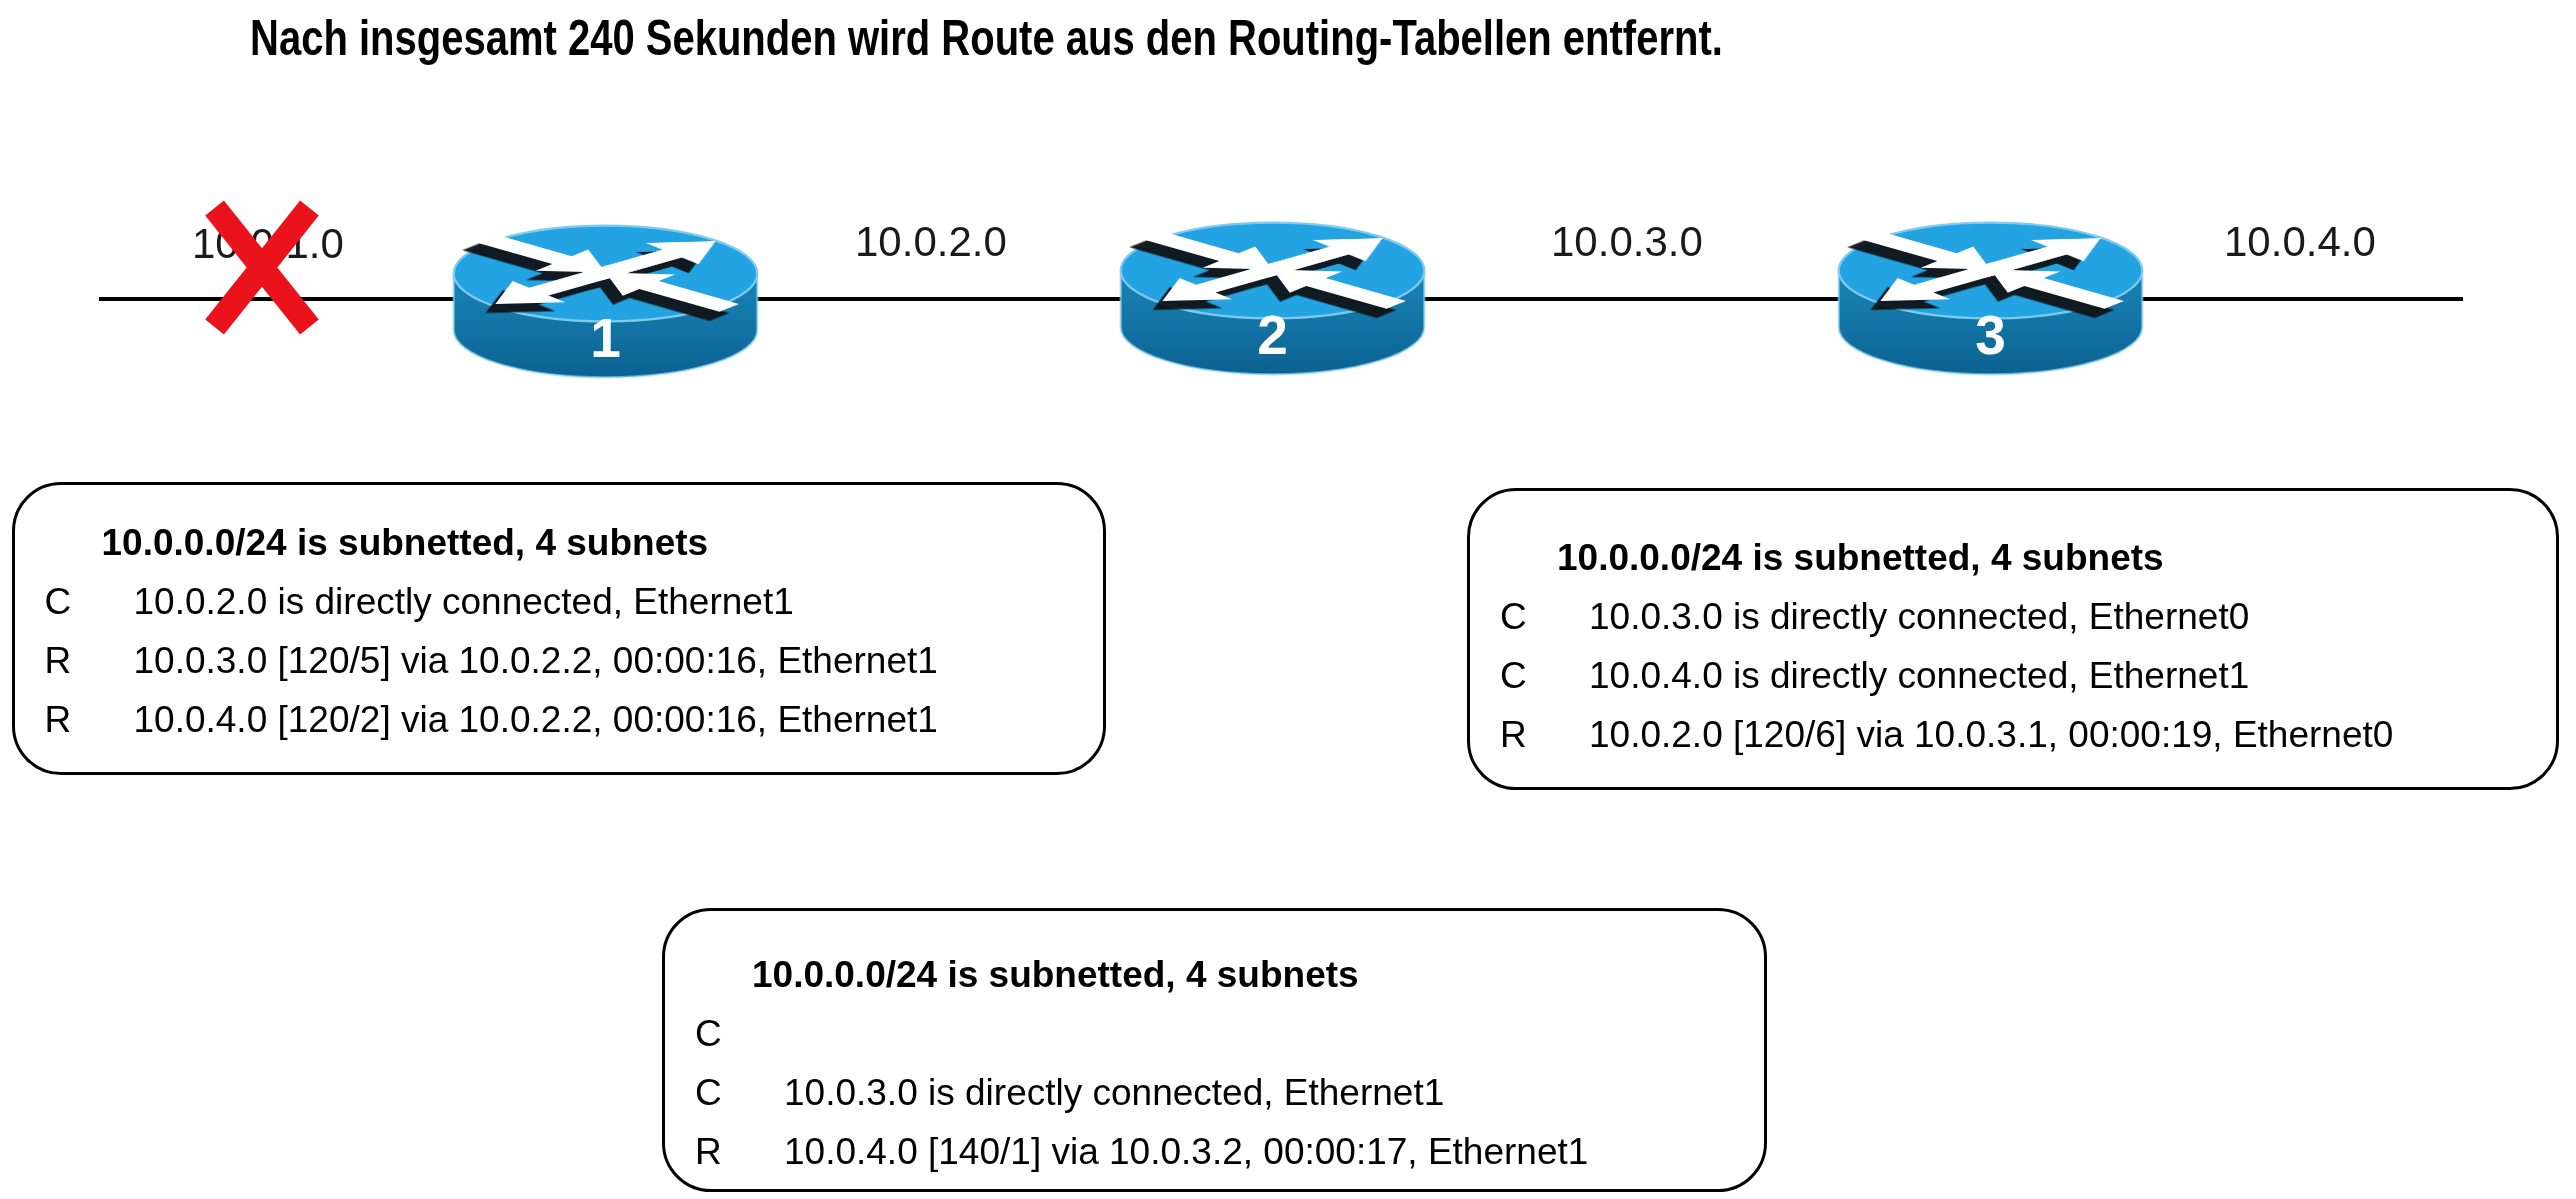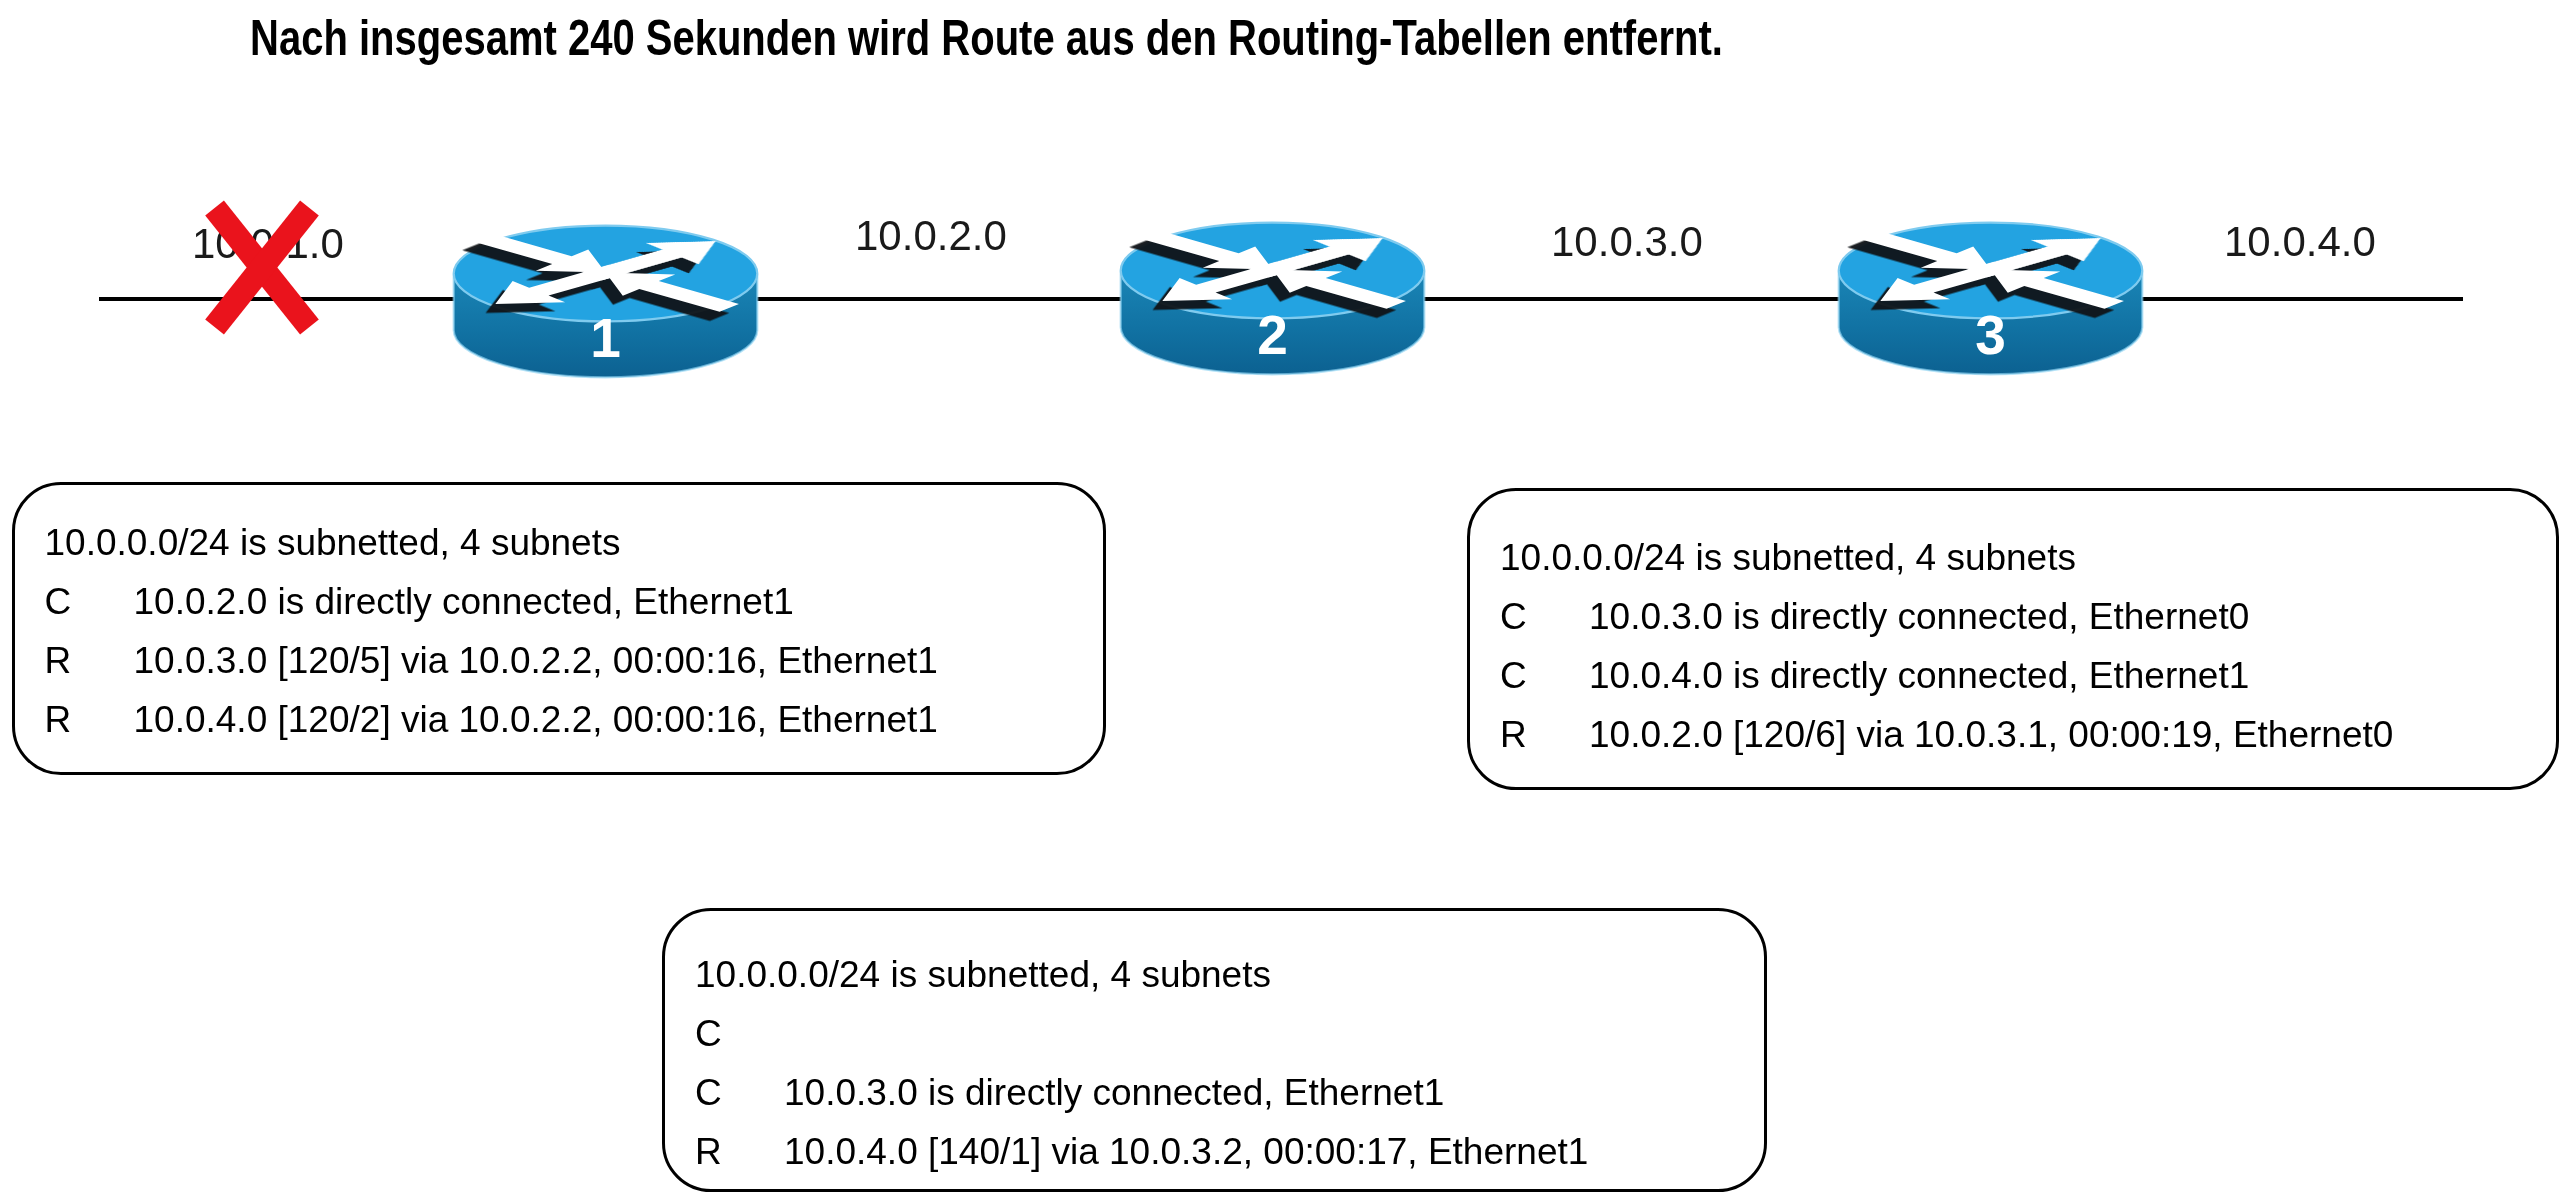--- a/index.html
+++ b/index.html
@@ -49,21 +49,21 @@
     background:#ffffff;
     border:3.5px solid #000;
     border-radius:49px;
     box-sizing:border-box;
     font-size:37px;
     line-height:59px;
     white-space:nowrap;
   }
   .trow{display:flex;padding-left:30px;}
   .pfx{width:89px;flex:0 0 89px;}
-  .lead{}
+  .lead{margin-left:57px;font-weight:bold;}
   #rbox1{left:11.5px;top:482px;width:1094px;height:293px;padding-top:28px;}
   #rbox3{left:1467px;top:488px;width:1092px;height:302px;padding-top:37px;}
   #rbox2{left:662px;top:908px;width:1105px;height:284px;padding-top:34px;}
 </style>
 </head>
 <body>
 
 <svg width="0" height="0" style="position:absolute" aria-hidden="true">
   <defs>
     <linearGradient id="bodyGrad" x1="0" y1="0" x2="0" y2="1">
@@ -94,21 +94,21 @@
   </defs>
 </svg>
 
 <div id="canvas">
 
   <div id="title" class="abs">Nach insgesamt 240 Sekunden wird Route aus den Routing-Tabellen entfernt.</div>
 
   <div id="wire" class="abs"></div>
 
   <div class="seg abs" style="left:192px;top:220px">10.0.1.0</div>
-  <div class="seg abs" style="left:855px;top:212px">10.0.2.0</div>
+  <div class="seg abs" style="left:855px;top:218px">10.0.2.0</div>
   <div class="seg abs" style="left:1551px;top:218px">10.0.3.0</div>
   <div class="seg abs" style="left:2224px;top:218px">10.0.4.0</div>
 
   <svg id="xmark" class="abs" style="left:202px;top:201px" width="120" height="133" viewBox="0 0 135 150">
     <line x1="14" y1="8" x2="121" y2="142" stroke="#EA131C" stroke-width="27"></line>
     <line x1="121" y1="8" x2="14" y2="142" stroke="#EA131C" stroke-width="27"></line>
   </svg>
 
   <div class="router abs" style="left:450px;top:222px">
     <svg viewBox="0 0 350 178">

